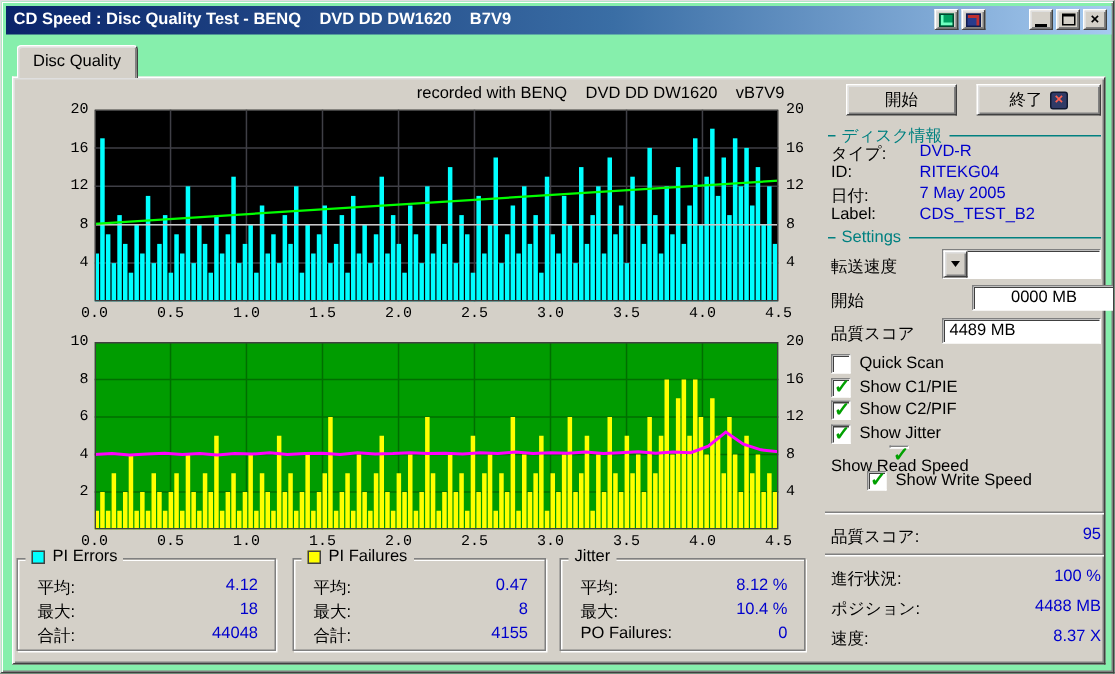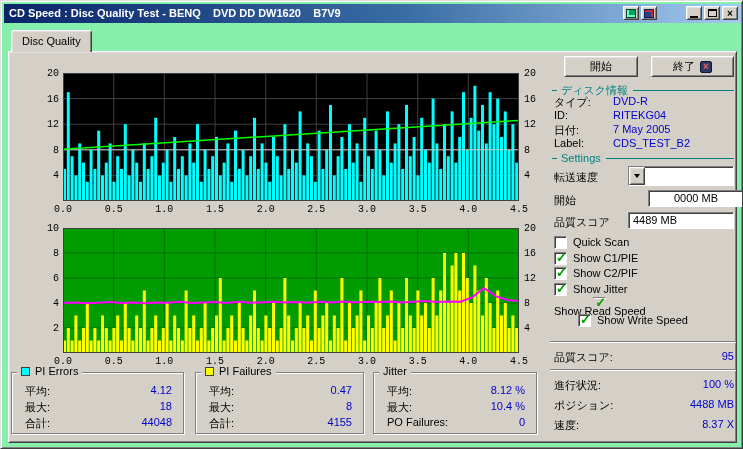--- a/index.html
+++ b/index.html
@@ -86,20 +86,21 @@
         </button>
       <button class="winbtn">
           <span>×</span>
         </button>
     </div>
   </div>
 
   <div class="tab">Disc Quality</div>
   <div class="tab-page"></div>
 
+  <div class="annot">recorded with BENQ    DVD DD DW1620    vB7V9</div>
   <svg class="plot" id="chart-0" style="left:62px;top:72px;" width="456" height="128">
       <rect x="0" y="0" width="456" height="128" fill="#000000"></rect>
       <line x1="50.7" y1="0" x2="50.7" y2="128" stroke="#3f3f46" stroke-width="1"></line>
       <line x1="101.3" y1="0" x2="101.3" y2="128" stroke="#3f3f46" stroke-width="1"></line>
       <line x1="152.0" y1="0" x2="152.0" y2="128" stroke="#3f3f46" stroke-width="1"></line>
       <line x1="202.7" y1="0" x2="202.7" y2="128" stroke="#3f3f46" stroke-width="1"></line>
       <line x1="253.3" y1="0" x2="253.3" y2="128" stroke="#3f3f46" stroke-width="1"></line>
       <line x1="304.0" y1="0" x2="304.0" y2="128" stroke="#3f3f46" stroke-width="1"></line>
       <line x1="354.7" y1="0" x2="354.7" y2="128" stroke="#3f3f46" stroke-width="1"></line>
       <line x1="405.3" y1="0" x2="405.3" y2="128" stroke="#3f3f46" stroke-width="1"></line>

